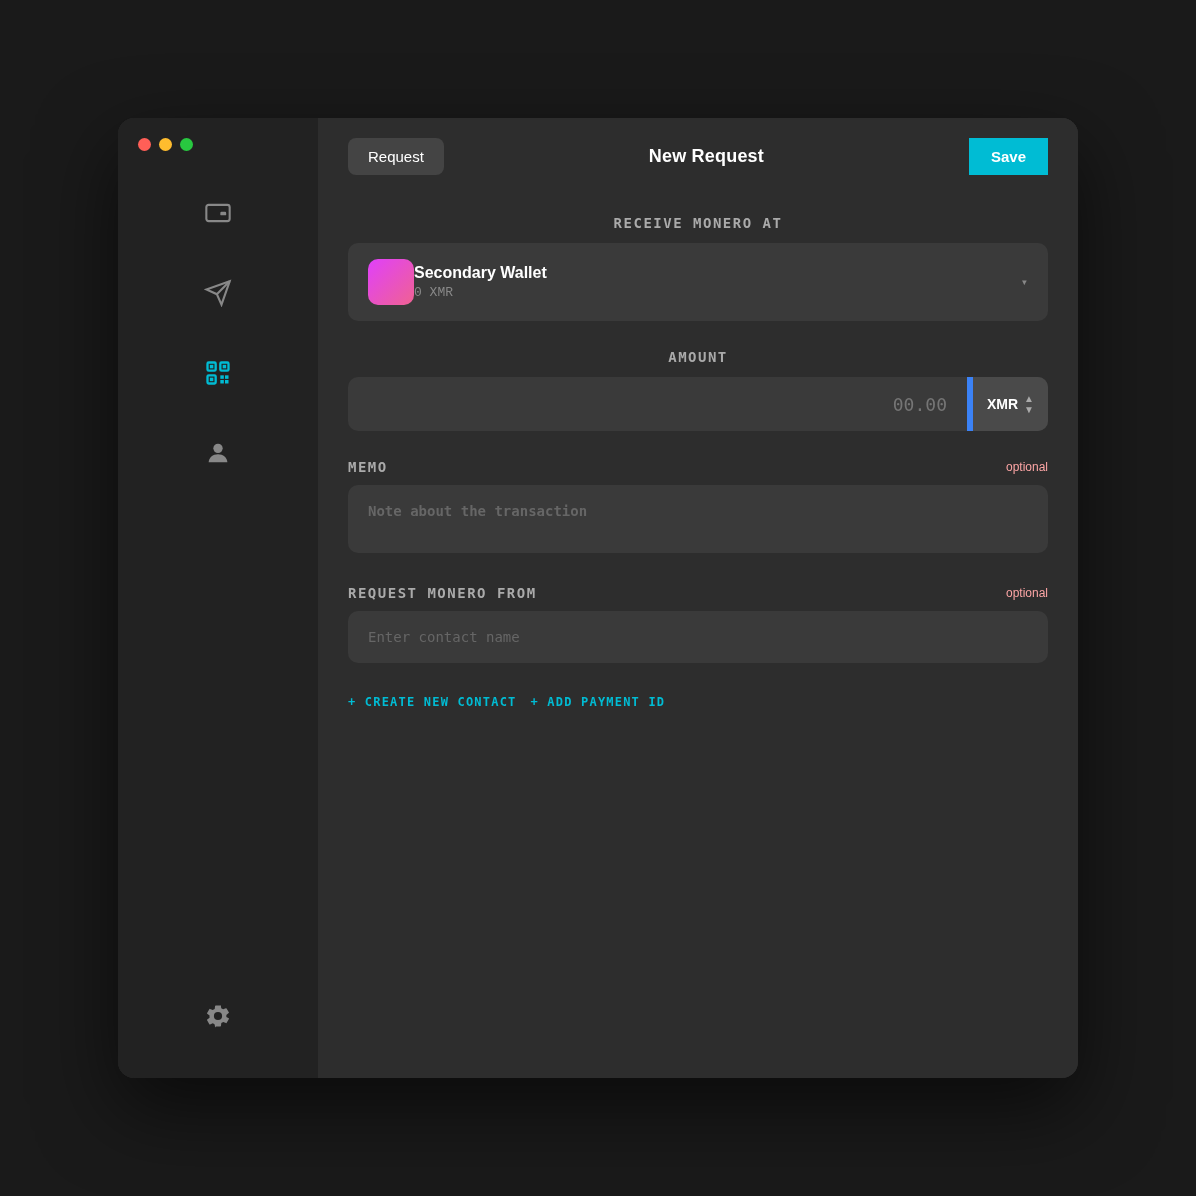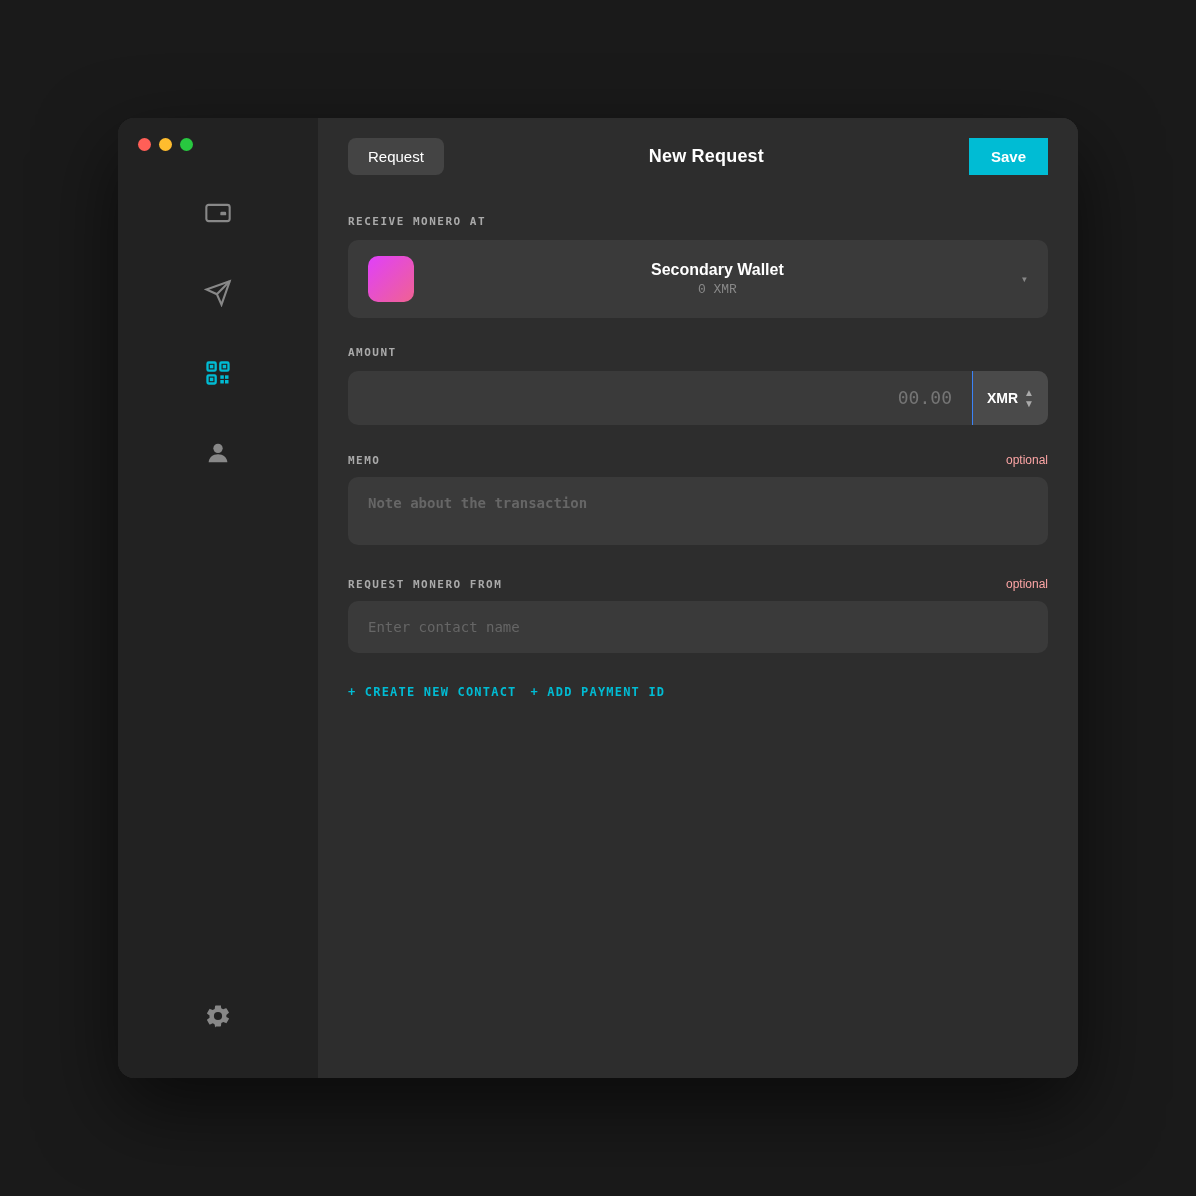--- a/index.html
+++ b/index.html
@@ -138,26 +138,27 @@
     }
 
     
     .form-body {
       flex: 1;
       overflow-y: auto;
       padding: 20px 30px 30px;
     }
 
     .section-label {
-      font-size: 11px;
+      font-size: 14px;
       font-weight: 700;
       letter-spacing: 1.5px;
       color: #aaa;
       text-transform: uppercase;
       margin-bottom: 12px;
+      text-align: center;
     }
 
     .section-label-row {
       display: flex;
       justify-content: space-between;
       align-items: center;
       margin-bottom: 10px;
     }
 
     .optional-label {
@@ -167,24 +168,22 @@
       margin-left: 44px;
     }
 
     
     .wallet-selector {
       background: #3a3a3a;
       border-radius: 10px;
       padding: 16px 20px;
       display: flex;
       align-items: center;
-      gap: 16px;
       cursor: pointer;
       margin-bottom: 28px;
-      text-align: center;
     }
 
     .wallet-icon {
       width: 46px;
       height: 46px;
       border-radius: 10px;
       background: linear-gradient(135deg, #e040fb, #f06292);
       flex-shrink: 0;
     }
 
@@ -213,40 +212,40 @@
 
     
     .amount-section {
       margin-bottom: 28px;
     }
 
     .amount-row {
       background: #3a3a3a;
       border-radius: 10px;
       display: flex;
-      align-items: flex-start;
+      align-items: center;
       overflow: hidden;
     }
 
     .amount-input {
       flex: 1;
       background: transparent;
       border: none;
       outline: none;
       color: #666;
       font-size: 18px;
       font-family: 'SF Mono', 'Menlo', monospace;
       padding: 16px 20px;
       text-align: right;
     }
 
     .currency-selector {
       background: #4a4a4a;
       border: none;
-      border-left: 1px solid #3b82f6;
+      border-left: 6px solid #3b82f6;
       color: #fff;
       font-size: 14px;
       font-family: -apple-system, BlinkMacSystemFont, sans-serif;
       font-weight: 600;
       padding: 16px 14px;
       cursor: pointer;
       display: flex;
       align-items: center;
       gap: 6px;
     }

